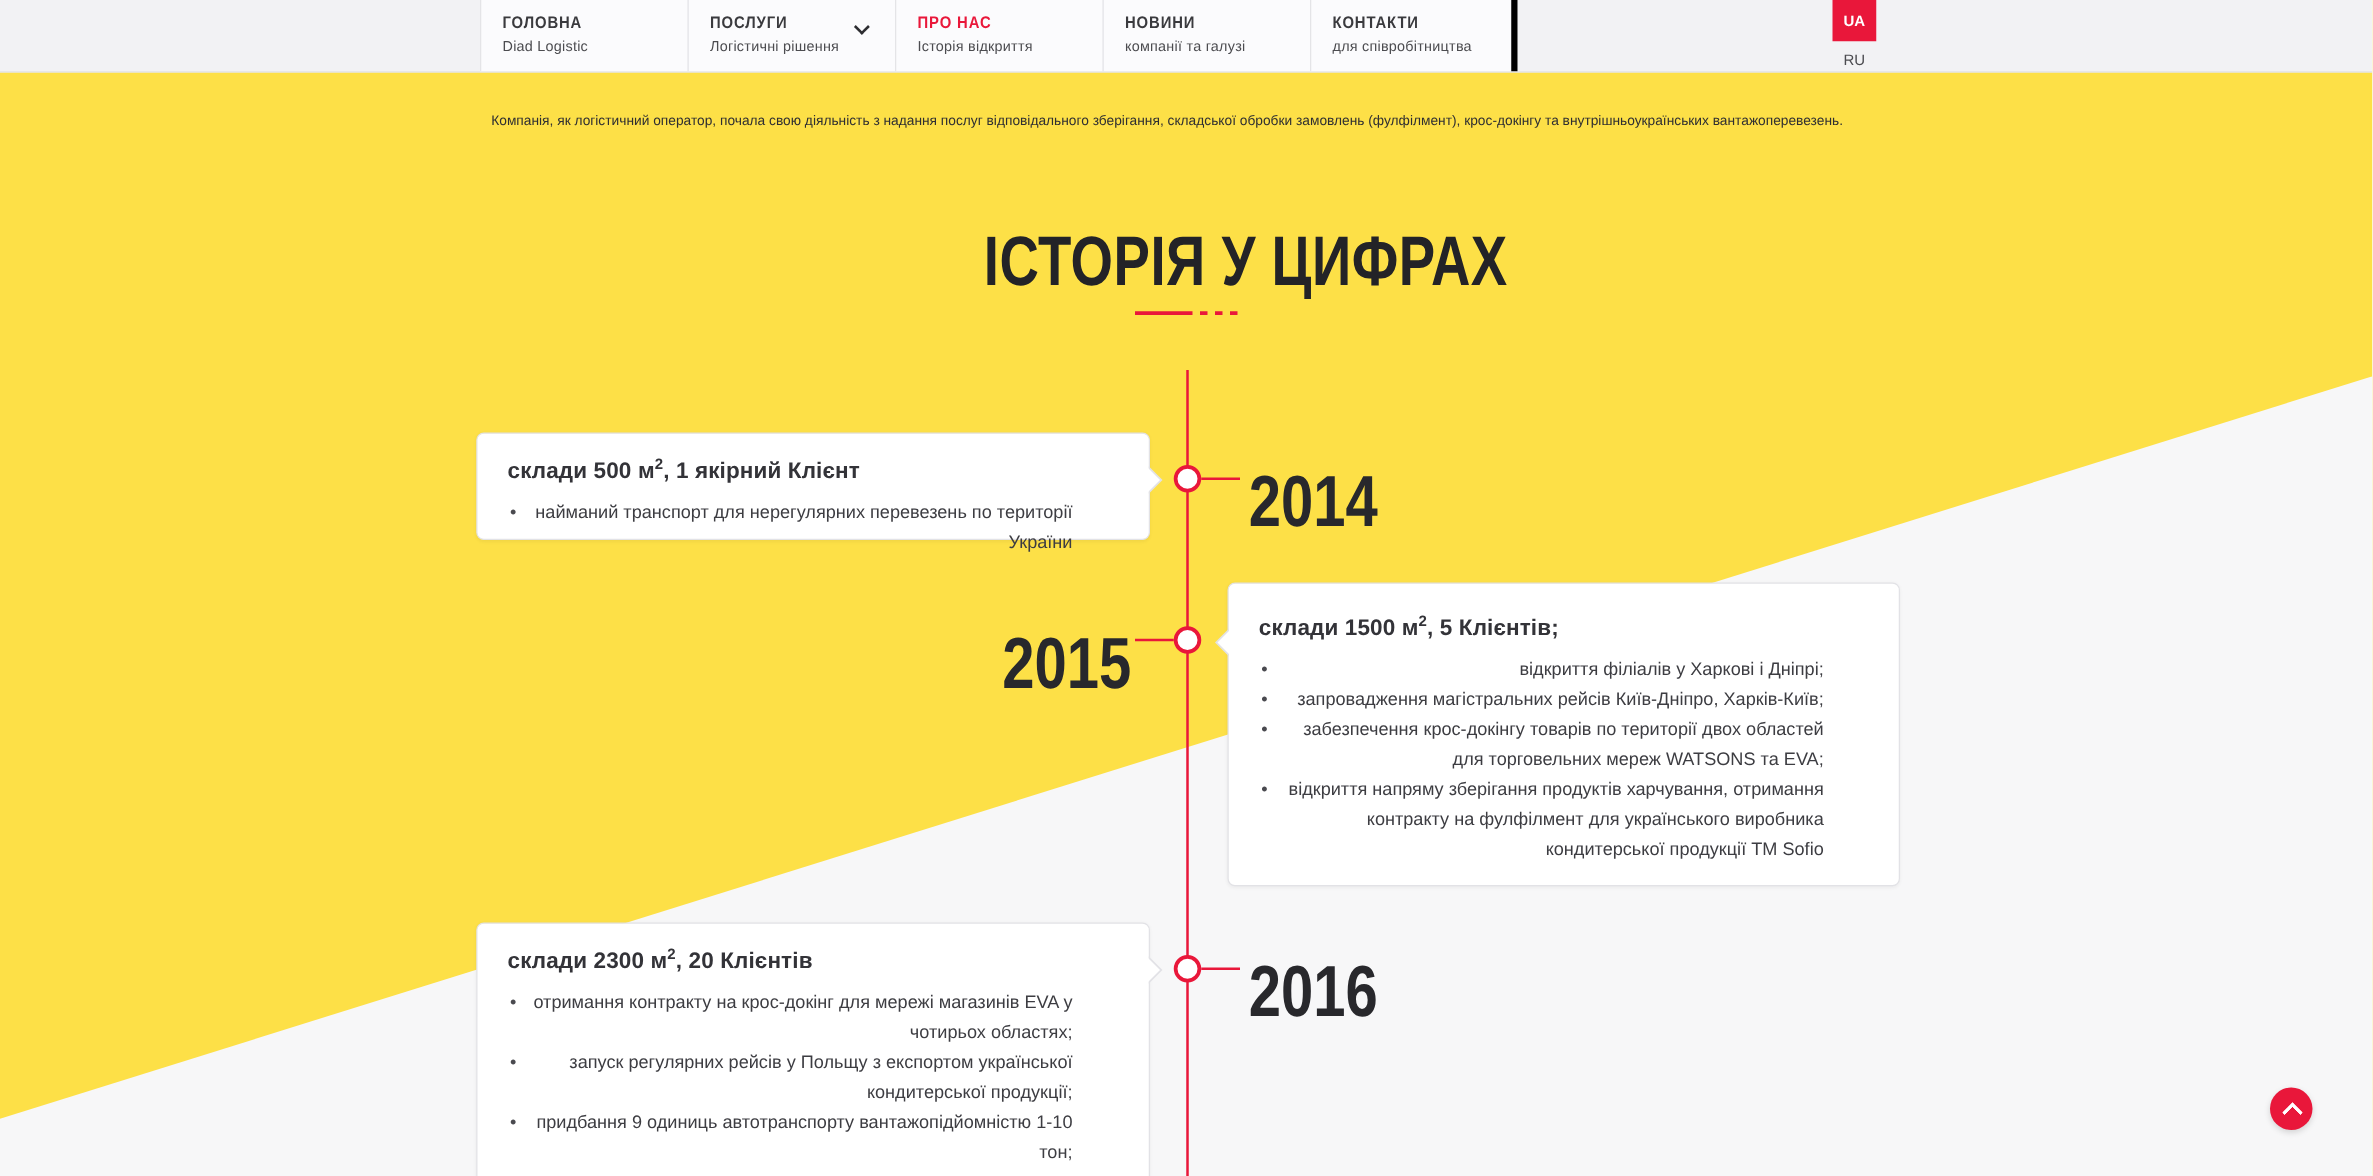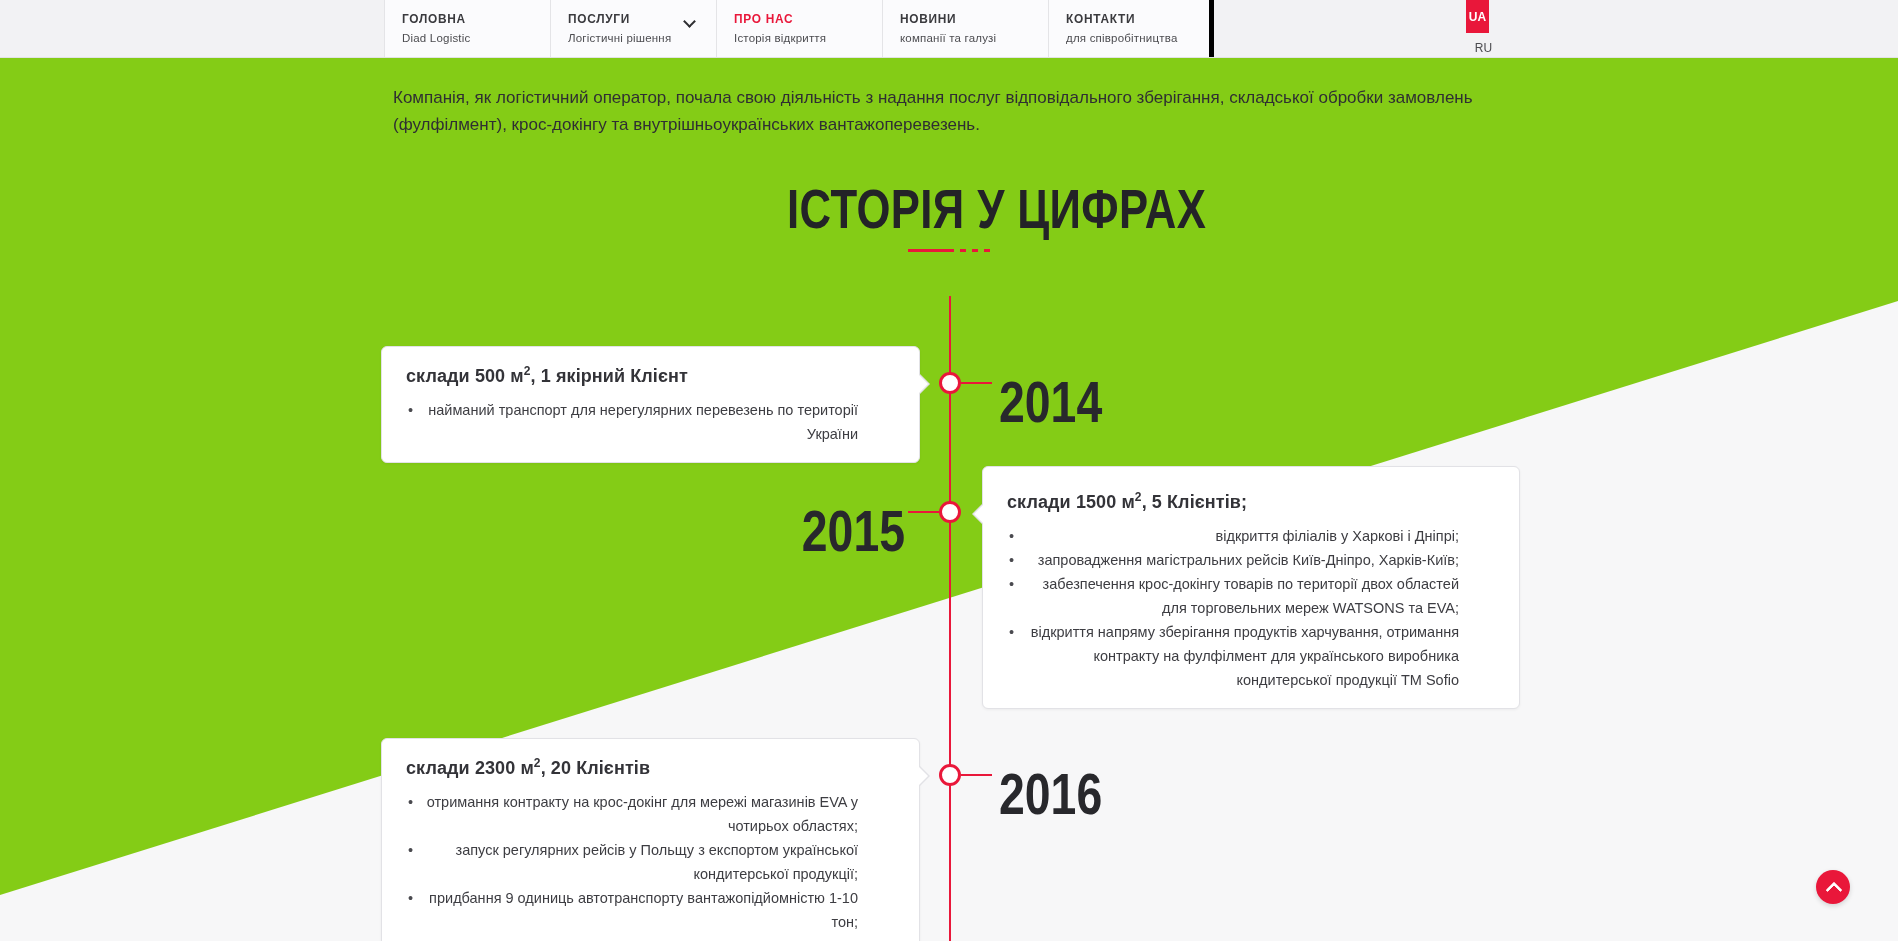--- a/index.html
+++ b/index.html
@@ -1,42 +1,42 @@
 <!DOCTYPE html>
 <html><head>
 <meta charset="utf-8">
 <style>
   html,body{margin:0;padding:0;background:#fff;}
-  #page{position:relative;width:1898px;height:941px;overflow:hidden;background:#84cc16;
+  #page{position:relative;width:1898px;height:941px;overflow:hidden;background:#fde047;
         font-family:"Liberation Sans",sans-serif;color:#333;}
 
   
   .bg-diagonal{position:absolute;left:0;top:0;width:1898px;height:941px;background:#f7f7f8;
                clip-path:polygon(0 895px,1898px 301px,1898px 941px,0 941px);z-index:0;}
 
   
   .header{position:absolute;left:0;top:0;width:1898px;height:57px;background:#f2f2f4;
           border-bottom:1px solid #e2e2e5;z-index:5;}
   .nav{position:absolute;left:384px;top:0;height:57px;display:flex;}
   .nav-cell{position:relative;width:166px;height:57px;background:#fbfbfd;
             border-left:1px solid #e4e4e7;box-sizing:border-box;padding:9px 0 0 17px;cursor:pointer;}
   .nav-cell:last-child{border-right:5px solid #000000;}
   .nav-title{display:inline-block;font-size:13.5px;font-weight:700;letter-spacing:.8px;
              color:#3a3a3e;transform:scaleX(.88);transform-origin:left center;white-space:nowrap;}
   .nav-cell.active .nav-title{color:#e9173a;}
   .nav-sub{margin-top:5px;font-size:11.5px;color:#4c4c50;letter-spacing:.2px;white-space:nowrap;}
   .chev-down{position:absolute;right:22px;top:17px;width:7px;height:7px;
              border-right:2px solid #2d2d31;border-bottom:2px solid #2d2d31;transform:rotate(45deg);}
   .lang{position:absolute;left:1466px;top:0;width:35px;z-index:6;text-align:center;}
-  .lang-active{width:23px;height:33px;background:#e9173a;color:#fff;font-size:12px;font-weight:700;
+  .lang-active{width:35px;height:33px;background:#e9173a;color:#fff;font-size:12px;font-weight:700;
                display:flex;align-items:center;justify-content:center;cursor:pointer;}
   .lang-other{margin-top:8px;font-size:12px;color:#4c4c50;cursor:pointer;}
 
   
-  .intro{position:absolute;left:393px;top:84px;width:1085px;font-size:17px;line-height:27px;
+  .intro{position:absolute;left:393px;top:84px;width:1085px;font-size:11px;line-height:27px;
          color:#2f2f32;z-index:2;}
 
   
   .sec-title-wrap{position:absolute;left:0;top:176px;width:1898px;text-align:center;z-index:2;padding-left:48px;}
   .sec-title{display:inline-block;font-size:56px;font-weight:700;color:#232327;letter-spacing:.5px;
              transform:scaleX(.78);transform-origin:center;white-space:nowrap;}
   .sec-underline{position:absolute;left:0;top:249px;width:1898px;display:flex;
                  justify-content:center;align-items:center;gap:6px;z-index:2;}
   .sec-underline .line{width:46px;height:3px;background:#e9173a;}
   .sec-underline .dash{width:6px;height:3px;background:#e9173a;}
@@ -62,21 +62,21 @@
   .arrow{position:absolute;width:0;height:0;}
   .arrow-right-outer{right:-11px;border-top:11px solid transparent;border-bottom:11px solid transparent;
                      border-left:11px solid #e2e2e6;}
   .arrow-right-inner{right:-9px;border-top:10px solid transparent;border-bottom:10px solid transparent;
                      border-left:10px solid #fff;}
   .arrow-left-outer{left:-11px;border-top:11px solid transparent;border-bottom:11px solid transparent;
                     border-right:11px solid #e2e2e6;}
   .arrow-left-inner{left:-9px;border-top:10px solid transparent;border-bottom:10px solid transparent;
                     border-right:10px solid #fff;}
 
-  #card-2014{left:381px;top:346px;width:539px;height:117px;padding:17px 24px;}
+  #card-2014{left:381px;top:346px;width:539px;height:86px;padding:17px 24px;}
   #card-2015{left:982px;top:466px;width:538px;height:243px;padding:23px 24px;}
   #card-2016{left:381px;top:738px;width:539px;height:280px;padding:17px 24px;}
 
   
   .scroll-top{position:absolute;left:1816px;top:870px;width:34px;height:34px;border-radius:50%;
               background:#e9173a;z-index:10;cursor:pointer;box-shadow:0 2px 5px rgba(0,0,0,.15);}
   .scroll-top .chev-up{position:absolute;left:12px;top:14px;width:9px;height:9px;
               border-top:3px solid #fff;border-left:3px solid #fff;transform:rotate(45deg);
               border-radius:1px;}
 </style>

